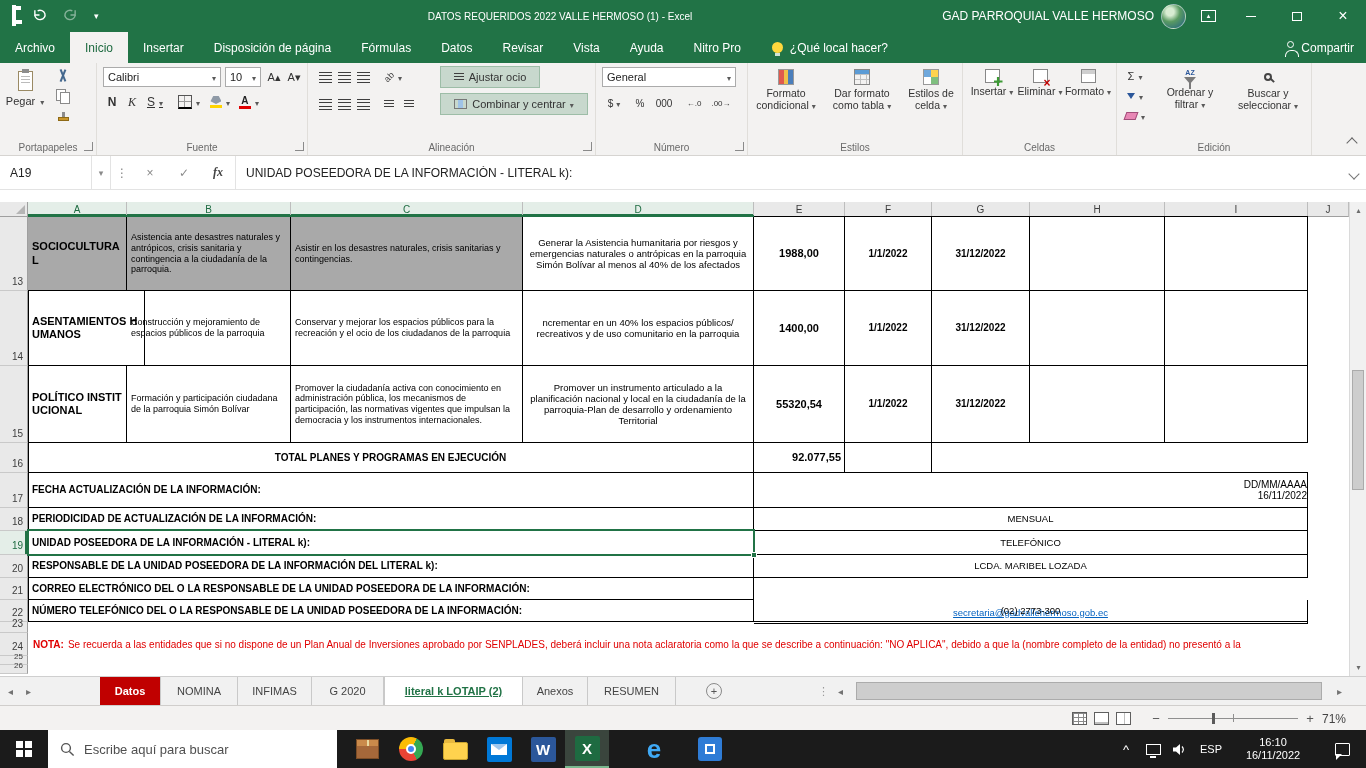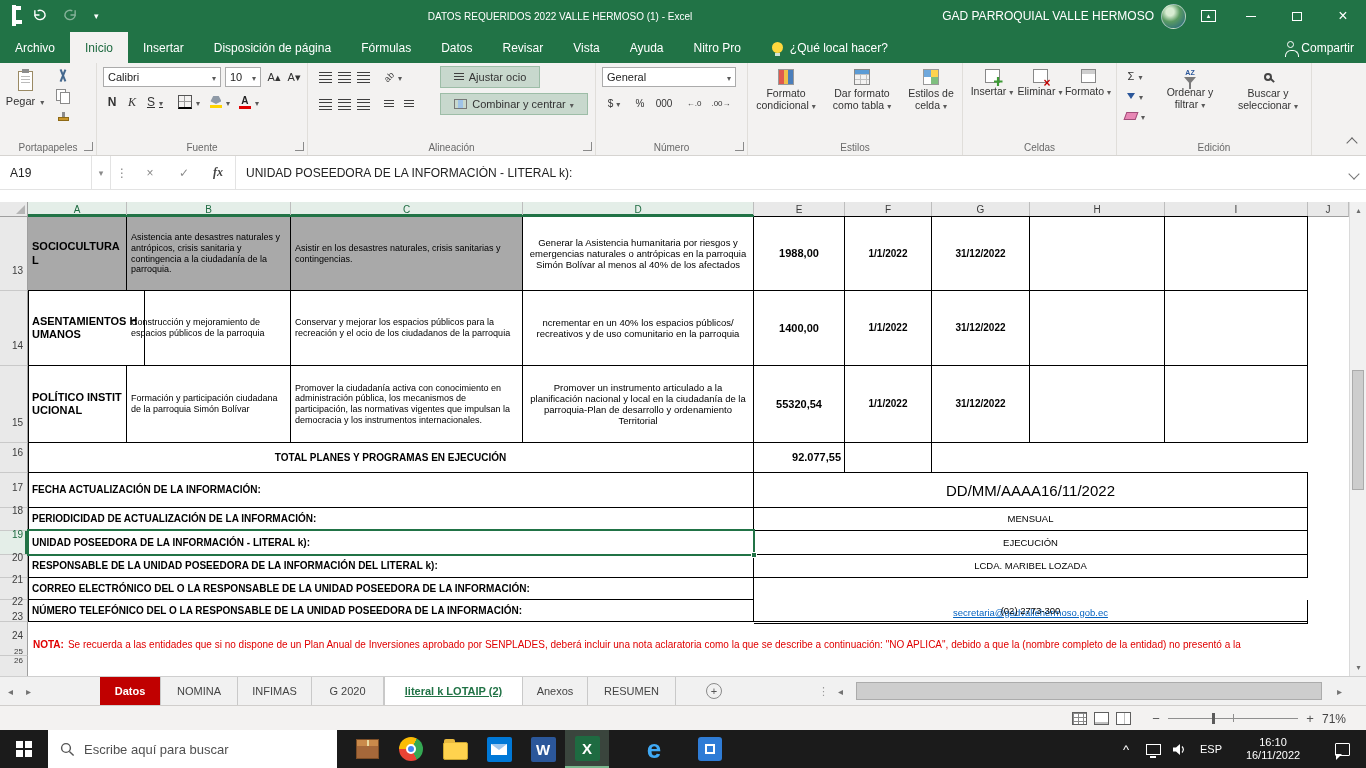--- a/index.html
+++ b/index.html
@@ -102,38 +102,38 @@
   .fb-ic { width:34px; text-align:center; color:#8a8a8a; }
   .fb-sep { width:1px; height:100%; background:#e3e3e3; }
   #fxlbl { font-family:"Liberation Serif",serif; font-style:italic; font-weight:bold; color:#444; }
   #fvalue { padding-left:10px; white-space:nowrap; overflow:hidden; }
   #fexpand { position:absolute; right:8px; top:14px; width:8px; height:8px; border-right:1.5px solid #777; border-bottom:1.5px solid #777; transform:rotate(45deg); }
 
   
   #sheet { position:absolute; left:0; top:202px; width:1366px; height:474px; background:#fff; overflow:hidden; }
   .ch { position:absolute; top:0; height:15px; background:#e9e9e9; border-right:1px solid #bdbdbd; border-bottom:1px solid #9f9f9f; font-size:10px; color:#3d3d3d; display:flex; align-items:center; justify-content:center; }
   .ch.sel { background:#e4eee8; color:#1e6b41; box-shadow:inset 0 -2px #217346; }
-  .rh { position:absolute; left:0; width:28px; background:#e9e9e9; border-right:1px solid #9f9f9f; border-bottom:1px solid #c9c9c9; font-size:10px; color:#3d3d3d; display:flex; align-items:flex-end; justify-content:flex-end; padding:0 4px 14px 0; }
+  .rh { position:absolute; left:0; width:28px; background:#e9e9e9; border-right:1px solid #9f9f9f; border-bottom:1px solid #c9c9c9; font-size:10px; color:#3d3d3d; display:flex; align-items:flex-end; justify-content:flex-end; padding:0 4px 3px 0; }
   .rh.sel { background:#e4eee8; color:#1e6b41; box-shadow:inset -2px 0 #217346; }
   #corner { position:absolute; left:0; top:0; width:28px; height:15px; background:#e9e9e9; border-right:1px solid #9f9f9f; border-bottom:1px solid #9f9f9f; }
   #corner::after { content:""; position:absolute; right:2px; bottom:2px; border-left:9px solid transparent; border-bottom:9px solid #b5b5b5; }
   .cell { position:absolute; overflow:hidden; font-size:9px; color:#000; line-height:1.18; }
   .tb { border-right:1px solid #000; border-bottom:1px solid #000; }
   .gray { background:#a9a9a9; }
   .lft { display:flex; align-items:center; text-align:left; padding:1px 4px; }
   .ctr { display:flex; align-items:center; justify-content:center; text-align:center; padding:1px 6px; }
   .cA  { font-size:11px; font-weight:bold; word-break:break-all; line-height:1.2; }
   .cB  { font-size:9px; }
   .cD  { font-size:9.5px; }
   .amt { font-size:11px; font-weight:bold; }
   .rgt { display:flex; align-items:center; justify-content:flex-end; padding-right:3px; }
   .date{ font-size:10px; font-weight:bold; }
   .lbl { font-size:10px; font-weight:bold; }
   .val { font-size:9.5px; }
-  .val2{ display:flex; flex-direction:row; align-items:center; justify-content:center; font-size:15px; line-height:11px; }
+  .val2{ display:flex; flex-direction:column; align-items:flex-end; justify-content:center; font-size:10px; line-height:11px; }
   .lnk { color:#0563C1; text-decoration:underline;margin-top:24px; }
   .bline { position:absolute; background:#000; }
   .gline { position:absolute; background:#217346; }
   #selbox { position:absolute; left:27px; top:327px; width:728px; height:27px; border:2px solid #217346; }
   #fillhandle { position:absolute; right:-4px; bottom:-4px; width:6px; height:6px; background:#217346; border:1px solid #fff; }
   #noterow { position:absolute; left:33px; top:431px; height:22px; display:flex; align-items:center; white-space:nowrap; font-size:10px; color:#e00000; }
   .note-b { font-weight:bold; margin-right:4px; }
   
   #vsb { position:absolute; left:1349px; top:0; width:17px; height:474px; background:#f1f1f1; border-left:1px solid #dadada; }
   .sb-arrow { position:absolute; left:0; width:17px; height:17px; display:flex; align-items:center; justify-content:center; font-size:8px; color:#6d6d6d; }
@@ -507,21 +507,21 @@
     <div class="cell tb lft lbl" style="left:28px;top:271px;width:726px;height:35px">FECHA ACTUALIZACIÓN DE LA INFORMACIÓN:</div>
     <div class="cell tb val2" style="left:754px;top:271px;width:554px;height:35px">
       <div>DD/MM/AAAA</div>
       <div>16/11/2022</div>
     </div>
 
     <div class="cell tb lft lbl" style="left:28px;top:306px;width:726px;height:23px">PERIODICIDAD DE ACTUALIZACIÓN DE LA INFORMACIÓN:</div>
     <div class="cell tb ctr val" style="left:754px;top:306px;width:554px;height:23px">MENSUAL</div>
 
     <div class="cell tb lft lbl" style="left:28px;top:329px;width:726px;height:24px">UNIDAD POSEEDORA DE LA INFORMACIÓN - LITERAL k):</div>
-    <div class="cell tb ctr val" style="left:754px;top:329px;width:554px;height:24px">EJECUCIÓN</div>
+    <div class="cell tb ctr val" style="left:754px;top:329px;width:554px;height:24px">TELEFÓNICO</div>
 
     <div class="cell tb lft lbl" style="left:28px;top:353px;width:726px;height:23px">RESPONSABLE DE LA UNIDAD POSEEDORA DE LA INFORMACIÓN DEL LITERAL k):</div>
     <div class="cell tb ctr val" style="left:754px;top:353px;width:554px;height:23px">LCDA. MARIBEL LOZADA</div>
 
     <div class="cell tb lft lbl" style="left:28px;top:376px;width:726px;height:22px">CORREO ELECTRÓNICO DEL O LA RESPONSABLE DE LA UNIDAD POSEEDORA DE LA INFORMACIÓN:</div>
     <div class="cell tb ctr val lnk" style="left:754px;top:376px;width:554px;height:22px">secretaria@gadvallehermoso.gob.ec</div>
 
     <div class="cell tb lft lbl" style="left:28px;top:398px;width:726px;height:22px">NÚMERO TELEFÓNICO DEL O LA RESPONSABLE DE LA UNIDAD POSEEDORA DE LA INFORMACIÓN:</div>
     <div class="cell tb ctr val" style="left:754px;top:398px;width:554px;height:22px">(02) 2773-300</div>
 

